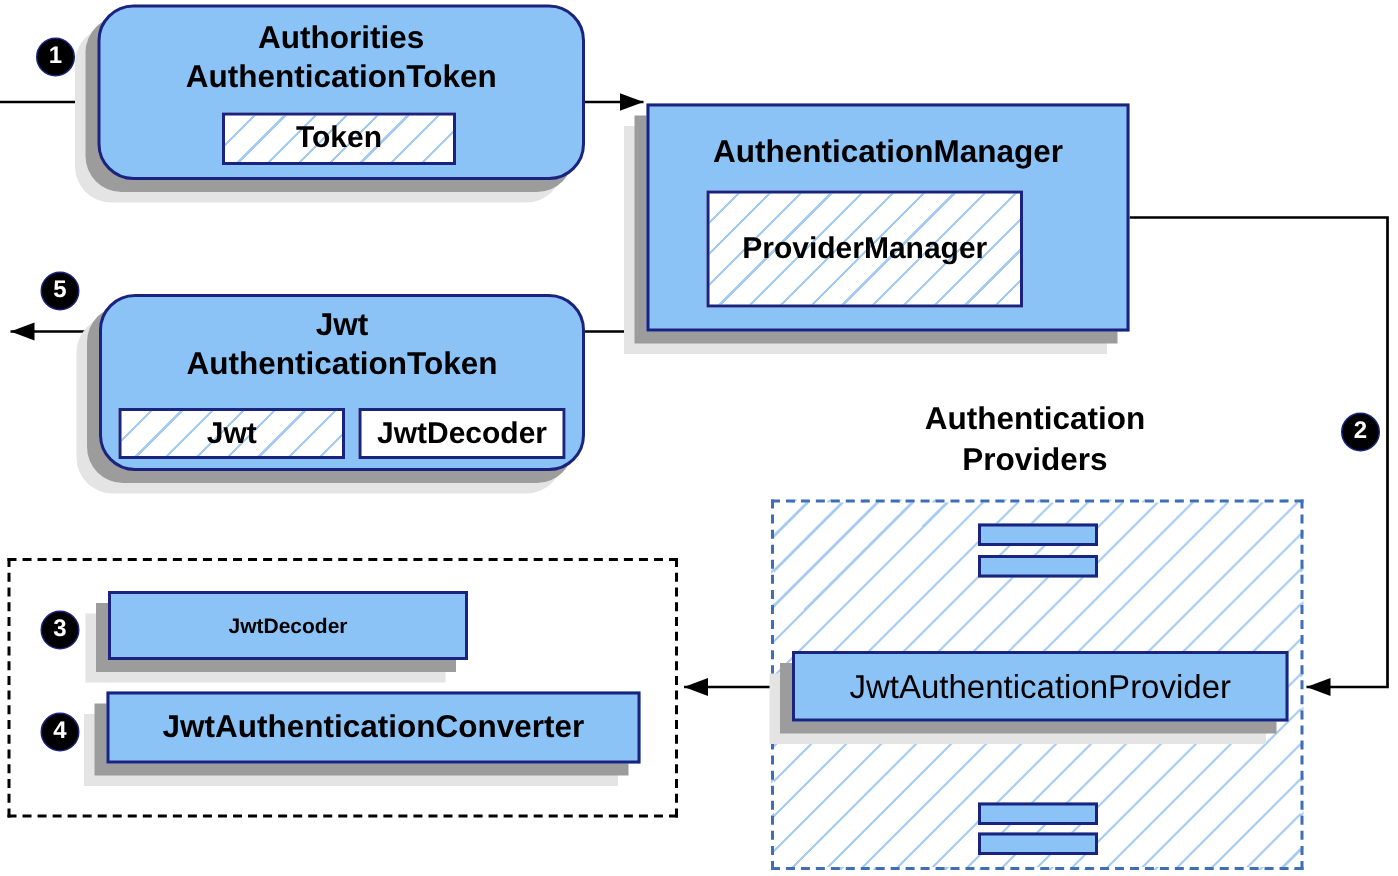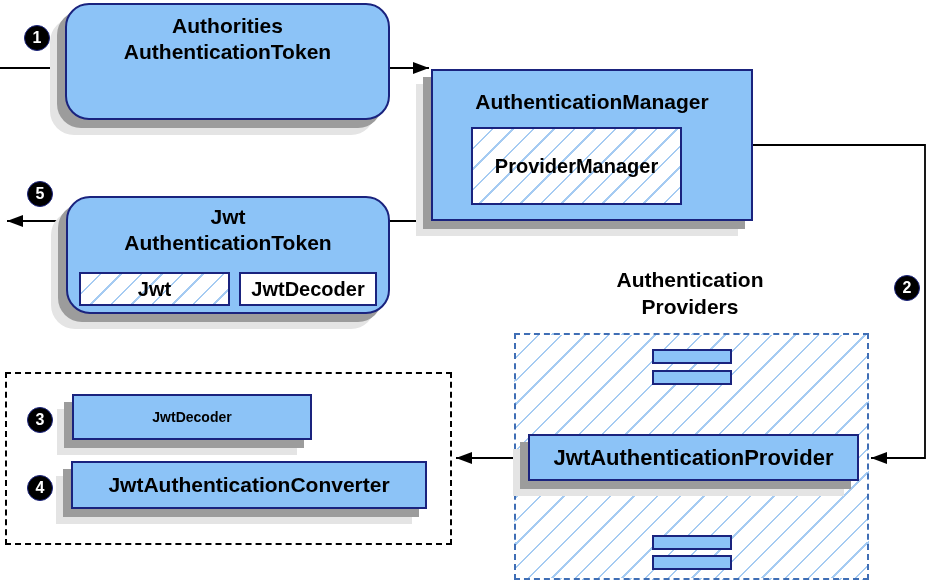--- a/index.html
+++ b/index.html
@@ -77,20 +77,21 @@
   <div class="abs badge" style="left:27px;top:181px;">5</div>
   <div class="abs badge" style="left:894px;top:275px;">2</div>
   <div class="abs badge" style="left:27px;top:407px;">3</div>
   <div class="abs badge" style="left:27px;top:475px;">4</div>
 
   <div class="abs node rounded shadow2" style="left:65px;top:3px;width:325px;height:117px;">
     <div class="abs title" style="left:0;top:8px;width:100%;">
       <div>Authorities</div>
       <div>AuthenticationToken</div>
     </div>
+    <div class="abs inner hatch-small" style="left:81px;top:70px;width:156px;height:35px;">Token</div>
   </div>
 
   <div class="abs node shadow2" style="left:431px;top:69px;width:322px;height:152px;">
     <div class="abs title" style="left:0;top:18px;width:100%;">AuthenticationManager</div>
     <div class="abs inner hatch-small" style="left:38px;top:56px;width:211px;height:78px;">ProviderManager</div>
   </div>
 
   <div class="abs node rounded shadow2" style="left:66px;top:160px;width:324px;height:118px;margin-top:36px;">
     <div class="abs title" style="left:0;top:6px;width:100%;">
       <div>Jwt</div>
@@ -101,21 +102,21 @@
   </div>
 
   <div class="abs title" style="left:575px;top:266px;width:230px;line-height:27px;z-index:2;">
     <div>Authentication</div>
     <div>Providers</div>
   </div>
 
   <div class="abs dashed-blue hatch-big" style="left:514px;top:333px;width:355px;height:247px;">
     <div class="abs bar" style="left:136px;top:14px;"></div>
     <div class="abs bar" style="left:136px;top:35px;"></div>
-    <div class="abs node shadow2 center-flex" style="left:12px;top:99px;width:331px;height:47px;font-weight:bold;font-size:22px;white-space:nowrap;">JwtAuthenticationProvider</div>
+    <div class="abs node shadow2 center-flex" style="left:12px;top:99px;width:331px;height:47px;font-weight:normal;font-size:22px;white-space:nowrap;">JwtAuthenticationProvider</div>
     <div class="abs bar" style="left:136px;top:200px;"></div>
     <div class="abs bar" style="left:136px;top:220px;"></div>
   </div>
 
   <div class="abs dashed-black" style="left:5px;top:372px;width:447px;height:173px;"></div>
   <div class="abs node shadow2 center-flex" style="left:72px;top:394px;width:240px;height:46px;font-weight:bold;font-size:14px;white-space:nowrap;z-index:2;">JwtDecoder</div>
   <div class="abs node shadow2 center-flex" style="left:71px;top:461px;width:356px;height:48px;font-weight:bold;font-size:21px;white-space:nowrap;z-index:2;">JwtAuthenticationConverter</div>
 
 </div>
 

